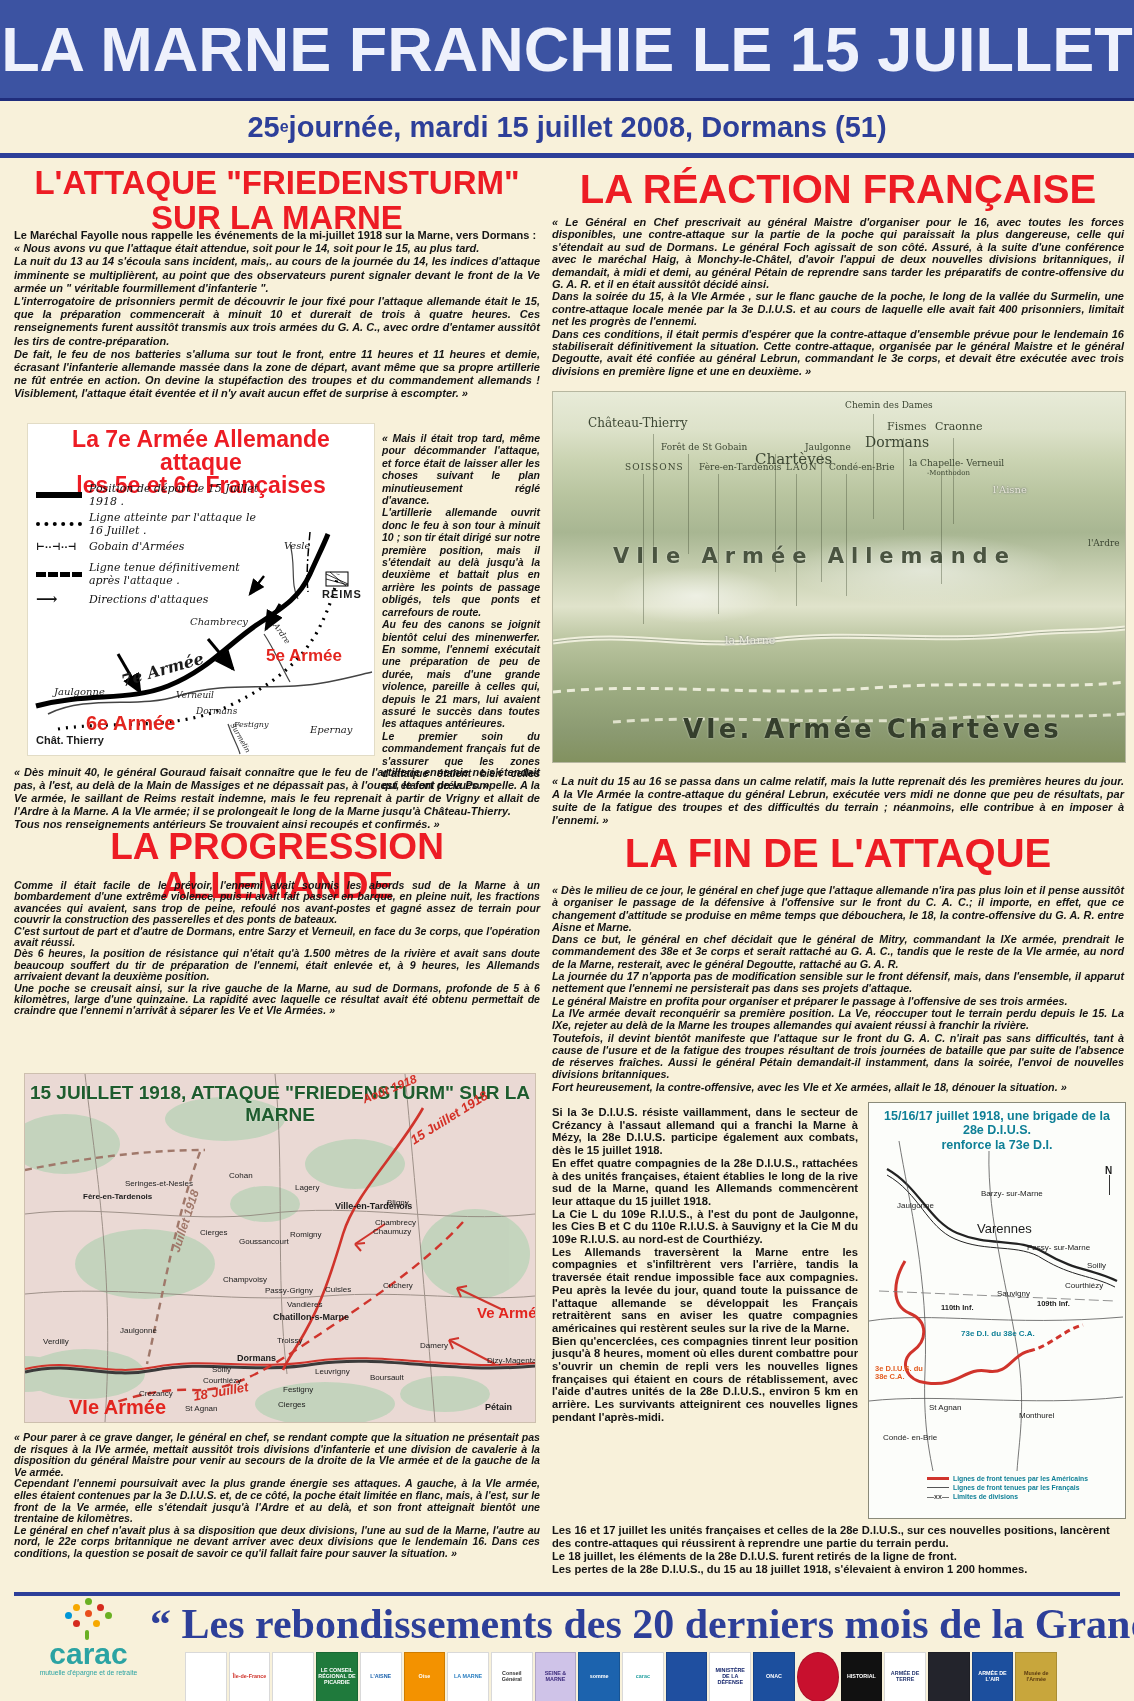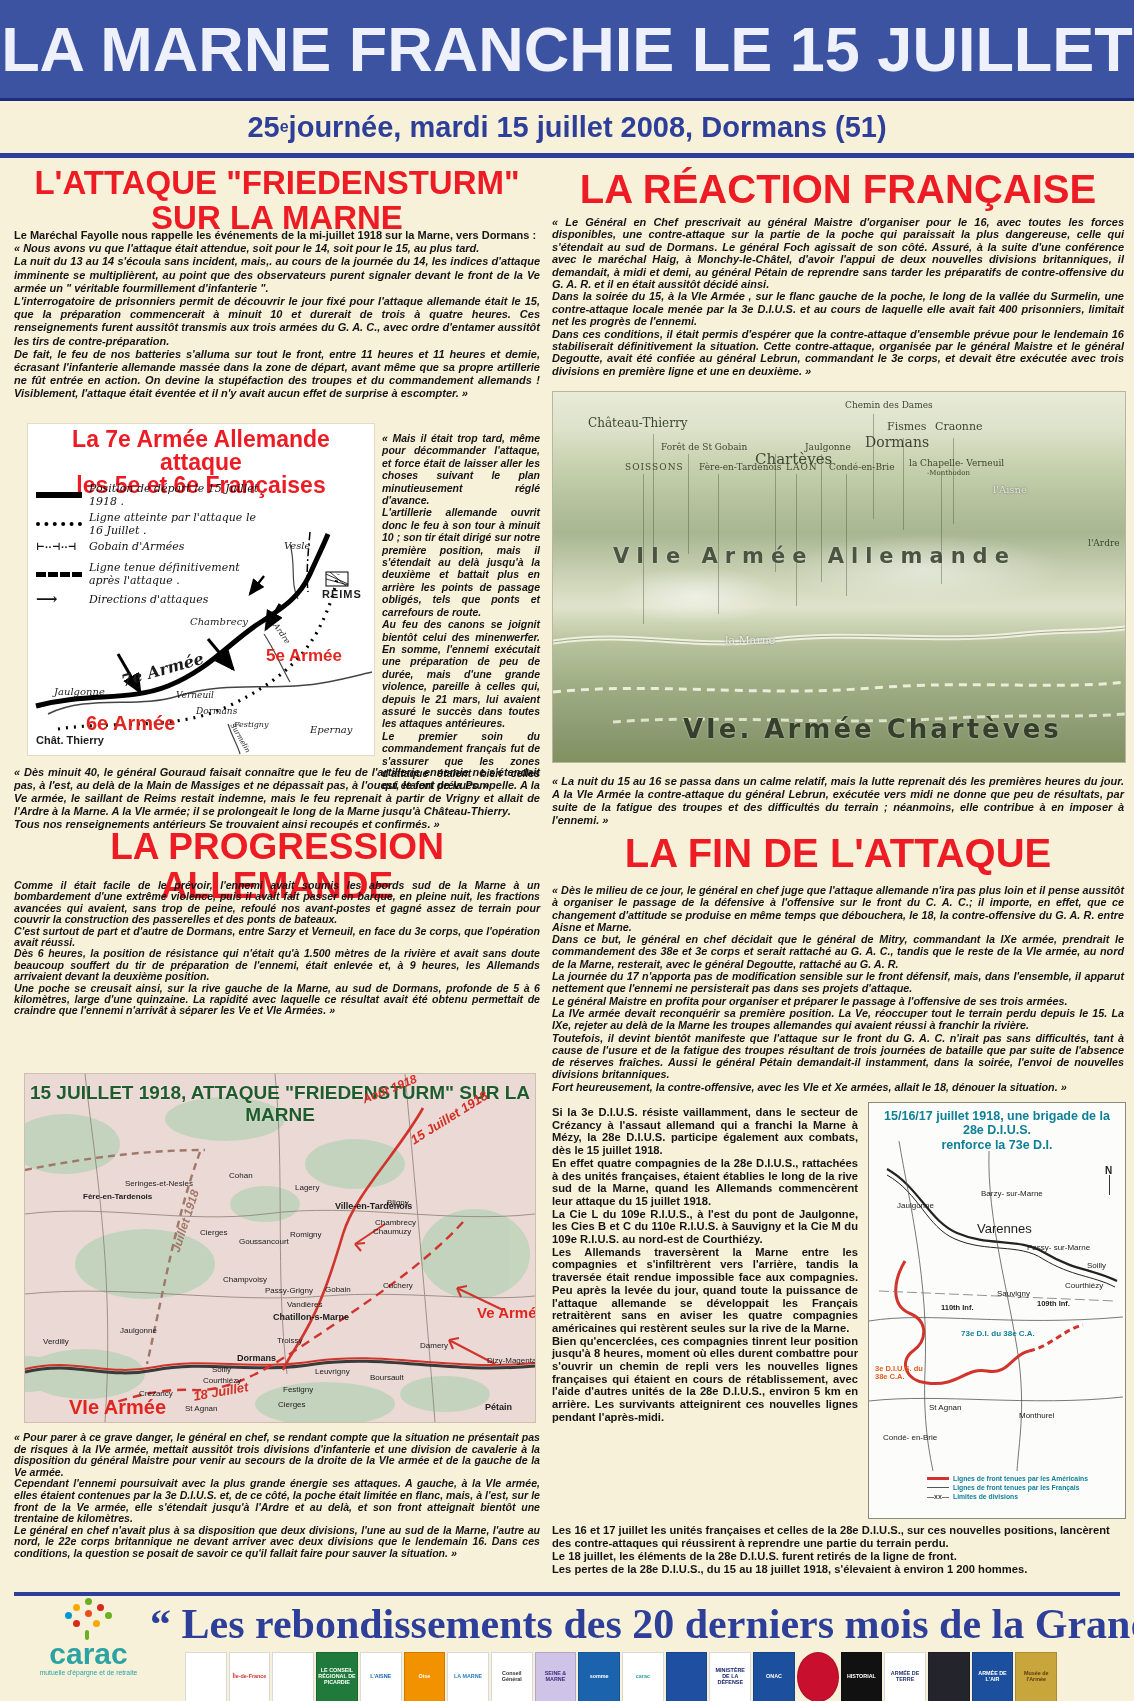--- a/index.html
+++ b/index.html
@@ -247,21 +247,21 @@
     <span class="mlabel" style="left:270px;top:109px;">Lagery</span>
     <span class="mlabel b9" style="left:310px;top:127px;">Ville-en-Tardenois</span>
     <span class="mlabel" style="left:362px;top:124px;">Bligny</span>
     <span class="mlabel" style="left:350px;top:144px;">Chambrecy</span>
     <span class="mlabel" style="left:348px;top:153px;">Chaumuzy</span>
     <span class="mlabel" style="left:175px;top:154px;">Cierges</span>
     <span class="mlabel" style="left:214px;top:163px;">Goussancourt</span>
     <span class="mlabel" style="left:265px;top:156px;">Romigny</span>
     <span class="mlabel" style="left:198px;top:201px;">Champvoisy</span>
     <span class="mlabel" style="left:240px;top:212px;">Passy-Grigny</span>
-    <span class="mlabel" style="left:300px;top:211px;">Gobain</span>
+    <span class="mlabel" style="left:300px;top:211px;">Cuisles</span>
     <span class="mlabel" style="left:358px;top:207px;">Cuchery</span>
     <span class="mlabel b9" style="left:248px;top:238px;">Chatillon-s-Marne</span>
     <span class="mlabel" style="left:262px;top:226px;">Vandières</span>
     <span class="mlabel" style="left:95px;top:252px;">Jaulgonne</span>
     <span class="mlabel" style="left:252px;top:262px;">Troissy</span>
     <span class="mlabel b9" style="left:212px;top:279px;">Dormans</span>
     <span class="mlabel" style="left:187px;top:291px;">Soilly</span>
     <span class="mlabel" style="left:178px;top:302px;">Courthiézy</span>
     <span class="mlabel" style="left:258px;top:311px;">Festigny</span>
     <span class="mlabel" style="left:253px;top:326px;">Cierges</span>

